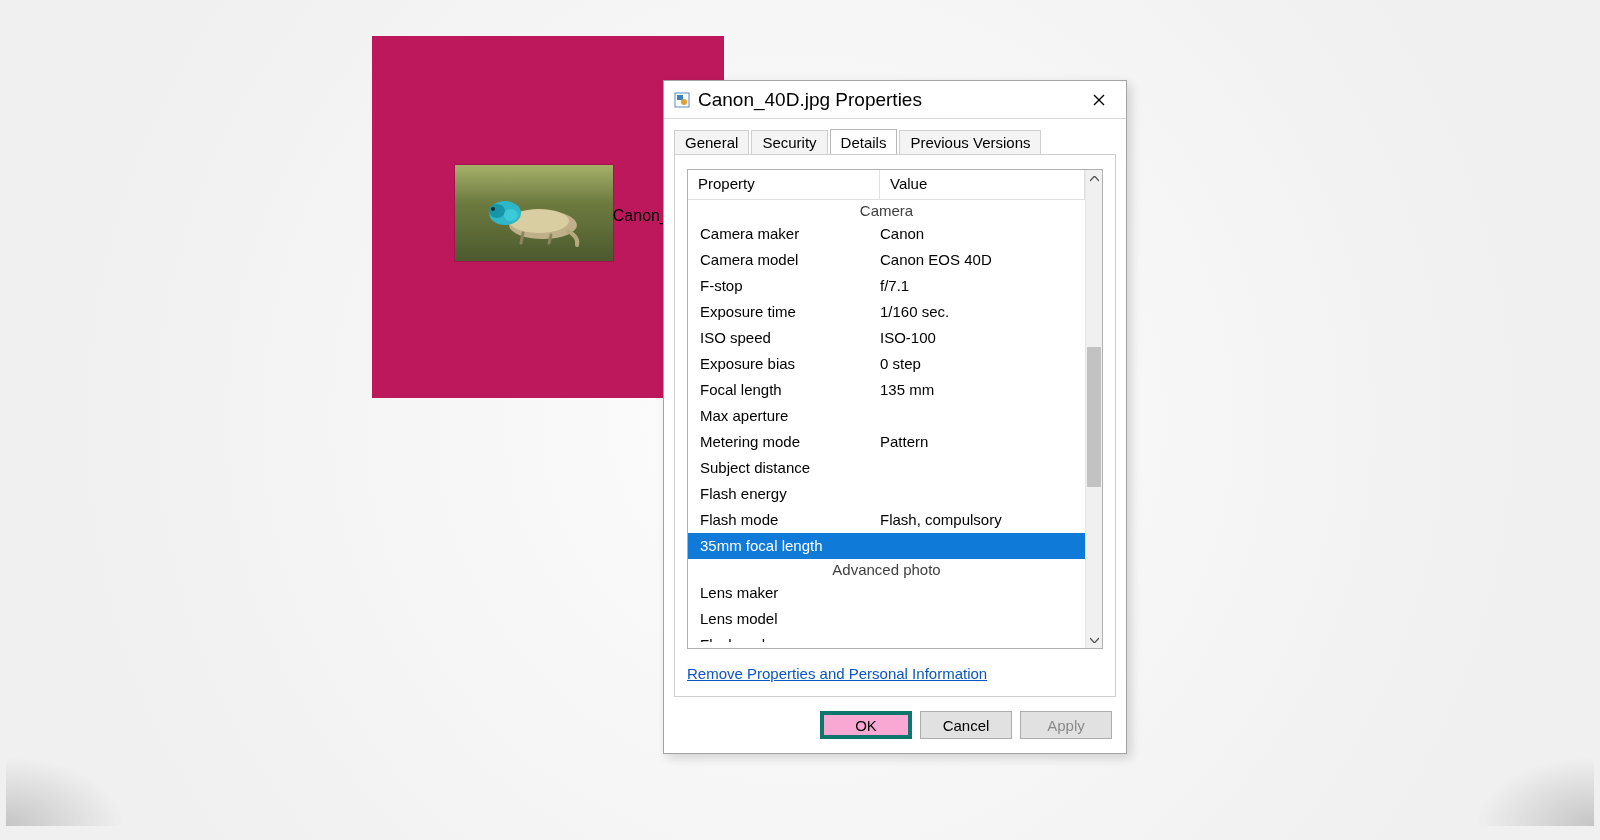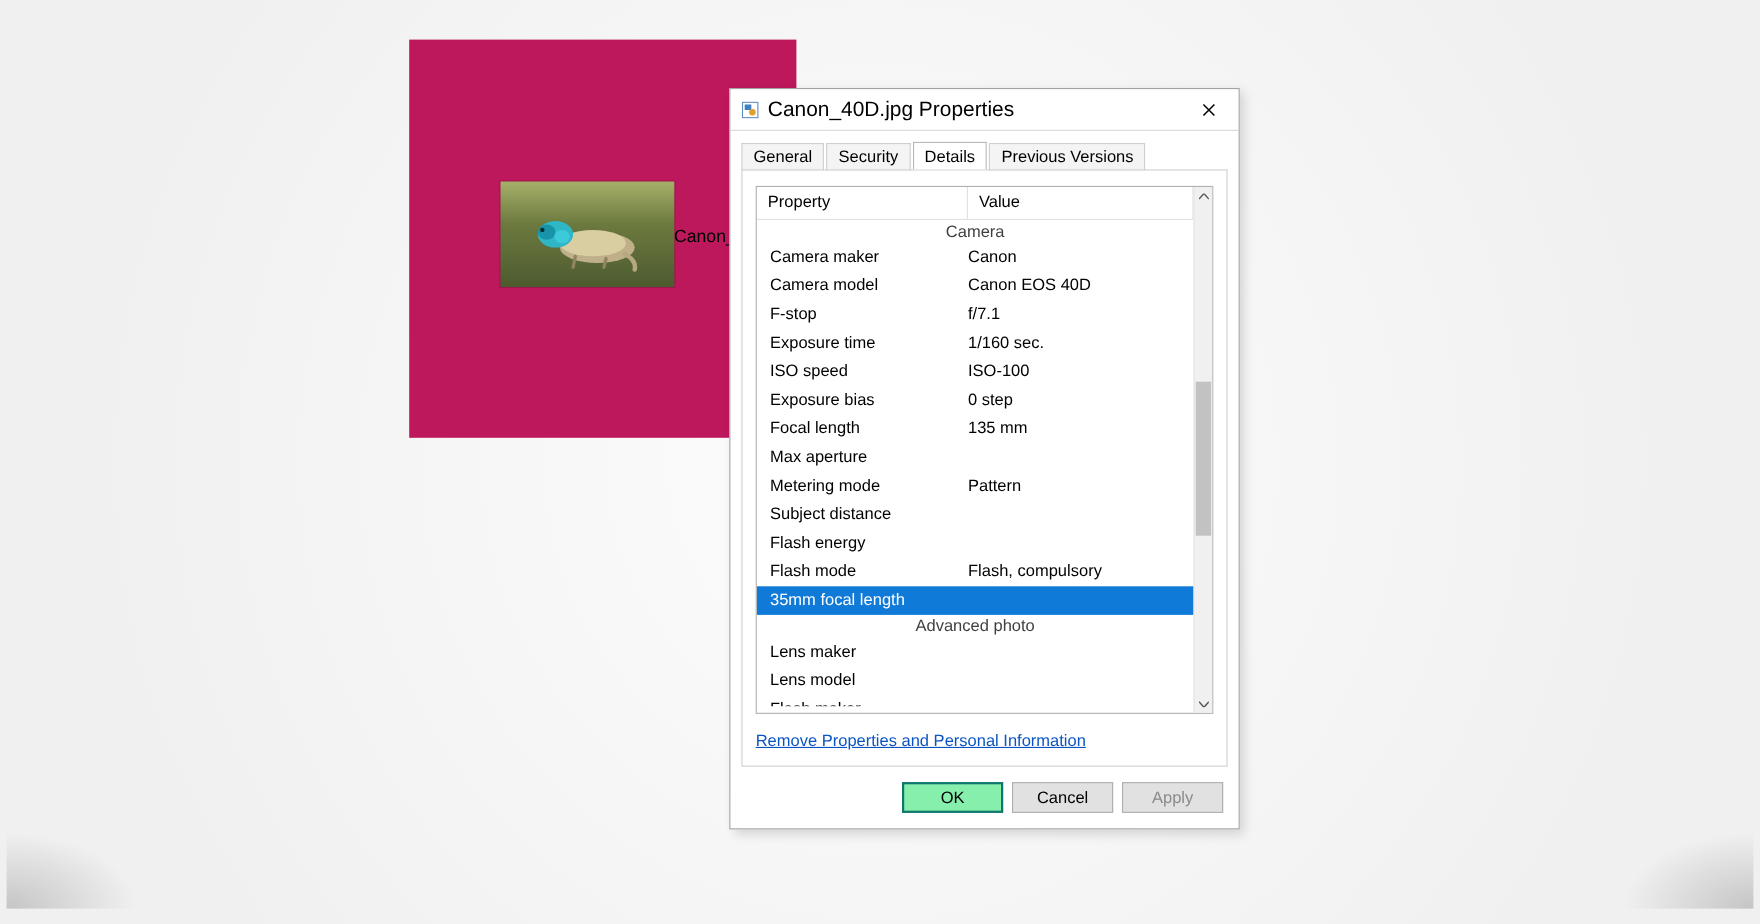--- a/index.html
+++ b/index.html
@@ -198,22 +198,22 @@
   .btn {
     width: 92px;
     height: 28px;
     border: 1px solid #adadad;
     background: #e1e1e1;
     font-size: 15px;
     display: flex; align-items: center; justify-content: center;
     cursor: default;
   }
   .btn.default {
-    border: 2px solid #0f766e;
-    background: #86efac;
+    border: 4px solid #0f766e;
+    background: #f9a8d4;
   }
   .btn.disabled { color: #8a8a8a; text-align: right; }
 </style>
 </head>
 <body>
 
 <div class="page-shadow"></div>
 <div class="page-shadow r"></div>
 
 <div class="file-block">

